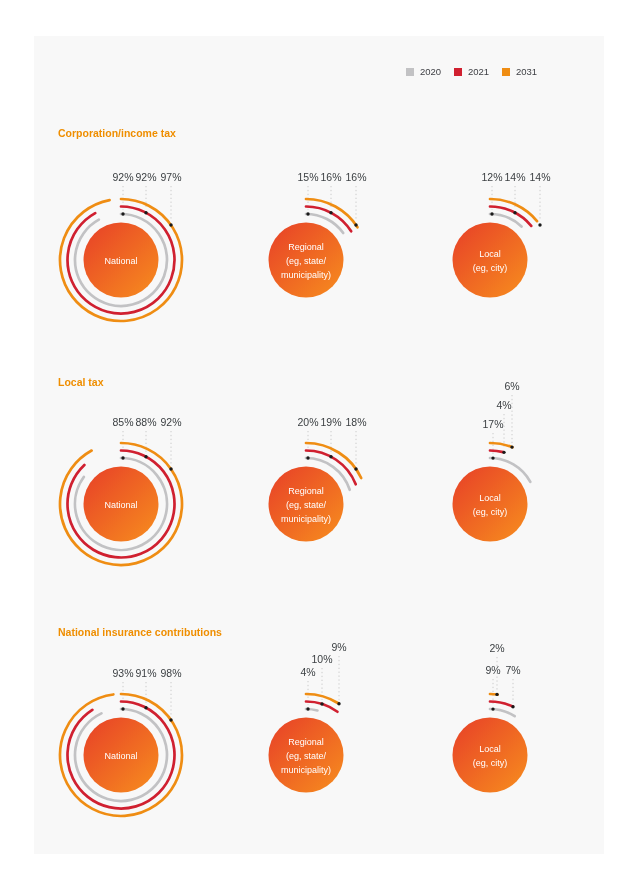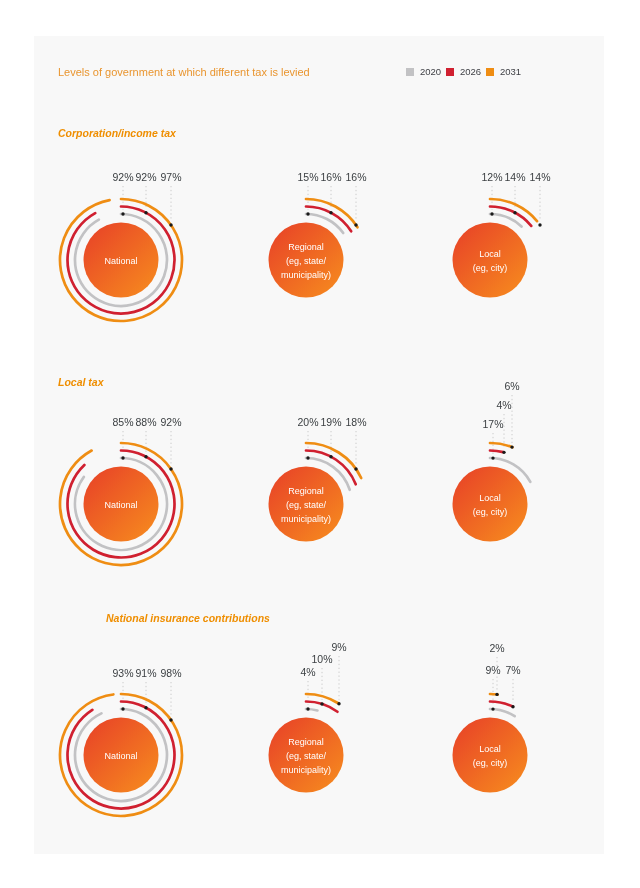--- a/index.html
+++ b/index.html
@@ -5,48 +5,47 @@
   html,body{margin:0;padding:0;background:#ffffff;}
   .page{
     position:relative;width:640px;height:888px;background:#ffffff;overflow:hidden;
     font-family:"Liberation Sans","DejaVu Sans",sans-serif;
   }
   .card{position:absolute;left:34px;top:36px;width:570px;height:818px;background:#f8f8f8;}
   .header-title{
     position:absolute;left:58px;top:66px;font-size:11px;font-weight:400;color:#e9952f;
   }
   .legend{position:absolute;left:406px;top:67px;display:flex;align-items:center;}
-  .legend-item{display:flex;align-items:center;width:40px;}
+  .legend-item{display:flex;align-items:center;width:48px;}
   .swatch{width:8px;height:8px;margin-right:6px;flex:0 0 auto;}
   .legend-label{font-size:9.5px;color:#3f4045;line-height:1;}
   .section-title{
-    position:absolute;left:58px;font-size:10.5px;font-weight:700;color:#ef8e00;font-style:italic;
+    position:absolute;left:58px;font-size:10.5px;font-weight:700;color:#ef8e00;
   }
   .st-0{top:127px;}
   .st-1{top:376px;}
-  .st-2{top:612px;margin-left:48px;}
+  .st-2{top:626px;}
   #charts{position:absolute;left:0;top:0;}
   #charts text{font-family:"Liberation Sans","DejaVu Sans",sans-serif;}
 </style>
 </head>
 <body>
 
 <div class="page">
   <div class="card"></div>
 
-  <div class="header-title">Levels of government at which different tax is levied</div>
 
   <div class="legend">
     <div class="legend-item">
       <span class="swatch" style="background: rgb(194, 194, 196);"></span>
       <span class="legend-label">2020</span>
     </div>
     <div class="legend-item">
       <span class="swatch" style="background: rgb(208, 32, 48);"></span>
-      <span class="legend-label">2026</span>
+      <span class="legend-label">2021</span>
     </div>
     <div class="legend-item">
       <span class="swatch" style="background: rgb(239, 141, 19);"></span>
       <span class="legend-label">2031</span>
     </div>
   </div>
 
   <div class="section-title st-0">Corporation/income tax</div>
   <div class="section-title st-1">Local tax</div>
   <div class="section-title st-2">National insurance contributions</div>

